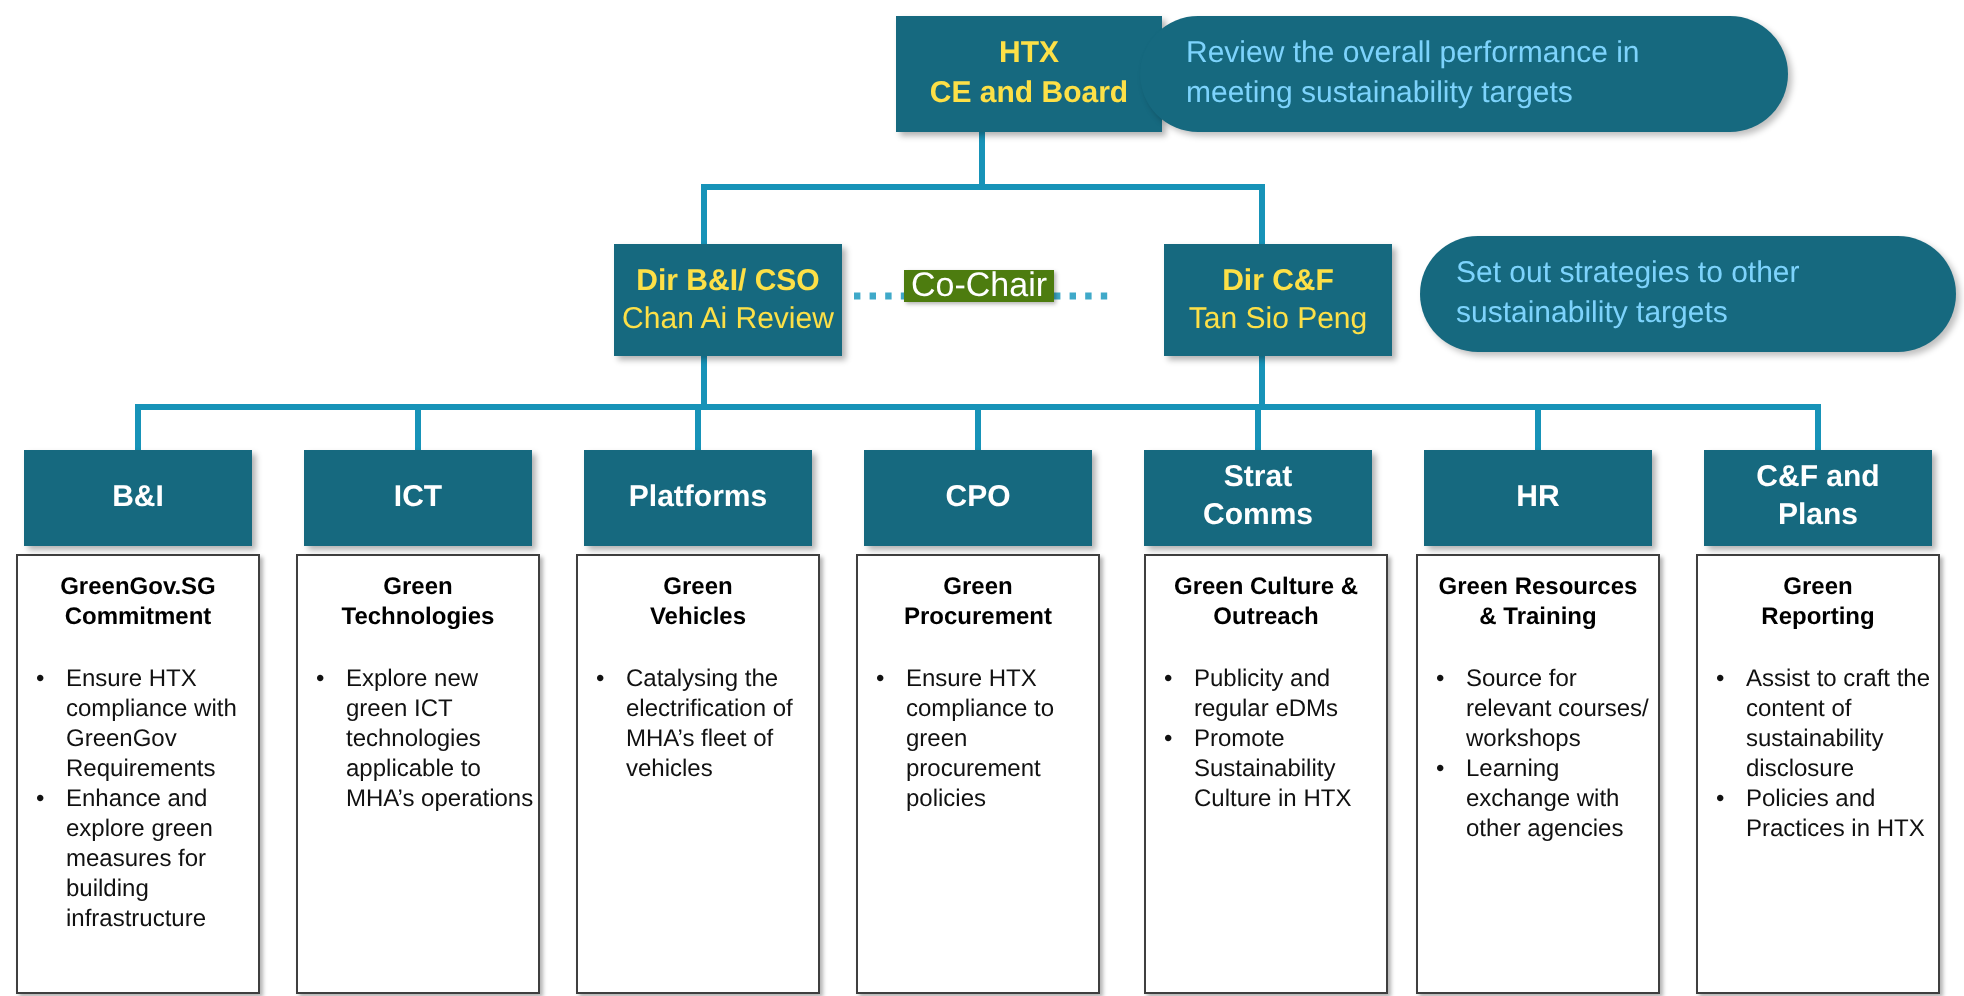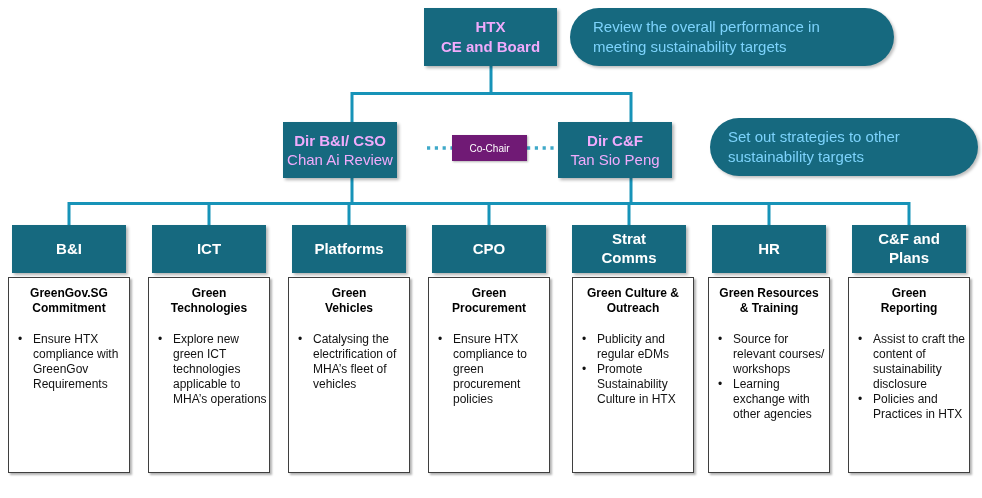--- a/index.html
+++ b/index.html
@@ -2,51 +2,51 @@
 <html><head>
 <meta charset="utf-8">
 <style>
   html,body{margin:0;padding:0;background:#ffffff;}
   .canvas{
     position:relative;width:982px;height:498px;background:#ffffff;
     font-family:"Liberation Sans",sans-serif;overflow:hidden;
   }
   svg.connectors{position:absolute;left:0;top:0;z-index:0;}
   .teal-box{
-    position:absolute;background:#16697F;color:#f0abfc;z-index:2;
+    position:absolute;background:#16697F;color:#fde047;z-index:2;
     display:flex;flex-direction:column;align-items:center;justify-content:center;
-    text-align:center;box-shadow:2px 2px 3px rgba(0,0,0,.3);
+    text-align:center;box-shadow:2px 2px 3px rgba(0,0,0,.3);margin-left:24px;
   }
   .prel{white-space:pre-line;}
   .htx{left:424px;top:8px;width:133px;height:58px;font-weight:700;font-size:15px;line-height:1.35;}
   .pill{
     position:absolute;background:#16697F;color:#7dd3fc;z-index:2;
     border-radius:29px;display:flex;align-items:center;
     font-size:15px;line-height:1.33;box-shadow:2px 2px 3px rgba(0,0,0,.25);
   }
   .pill1{left:570px;top:8px;width:324px;height:58px;padding:0 18px 0 23px;box-sizing:border-box;}
   .pill2{left:710px;top:118px;width:268px;height:58px;padding:0 14px 0 18px;box-sizing:border-box;}
   .dir{width:114px;height:56px;font-size:15px;line-height:1.3;}
   .dir-left{left:283px;top:122px;}
   .dir-right{left:558px;top:122px;}
   .dir .t{font-weight:700;}
   .cochair{
-    position:absolute;left:452px;top:135px;width:75px;height:26px;z-index:2;
-    background:#701a75;color:#ffffff;font-size:10px;
+    position:absolute;left:452px;top:135px;width:75px;height:16px;z-index:2;
+    background:#4d7c0f;color:#ffffff;font-size:17px;
     display:flex;align-items:center;justify-content:center;
     box-shadow:1px 1px 2px rgba(0,0,0,.3);
   }
   .dept-header{
     position:absolute;top:225px;width:114px;height:48px;z-index:2;
     background:#16697F;color:#ffffff;font-weight:700;font-size:15px;line-height:1.25;
     display:flex;align-items:center;justify-content:center;text-align:center;
     box-shadow:2px 2px 3px rgba(0,0,0,.3);
   }
   .dept-card{
-    position:absolute;top:277px;width:122px;height:196px;z-index:1;
+    position:absolute;top:277px;width:122px;height:220px;z-index:1;
     background:#ffffff;border:1.4px solid #3f3f3f;box-sizing:border-box;
     box-shadow:1.5px 1.5px 2px rgba(0,0,0,.3);
   }
   .card-title{
     margin:8px 2px 0 2px;text-align:center;font-weight:700;font-size:12px;
     line-height:1.25;color:#000;
   }
   .card-bullets{
     list-style:none;margin:16px 2px 0 6px;padding:0;
     font-size:12px;line-height:1.25;color:#111;
@@ -100,20 +100,21 @@
 Comms</div>
   <div class="dept-header prel" style="left:712px">HR</div>
   <div class="dept-header prel" style="left:852px">C&amp;F and
 Plans</div>
 
   <div class="dept-card" style="left:8px">
     <div class="card-title prel">GreenGov.SG
 Commitment</div>
     <ul class="card-bullets">
       <li>Ensure HTX compliance with GreenGov Requirements</li>
+      <li>Enhance and explore green measures for building infrastructure</li>
     </ul>
   </div>
 
   <div class="dept-card" style="left:148px">
     <div class="card-title prel">Green
 Technologies</div>
     <ul class="card-bullets">
       <li>Explore new green ICT technologies applicable to MHA’s operations</li>
     </ul>
   </div>

